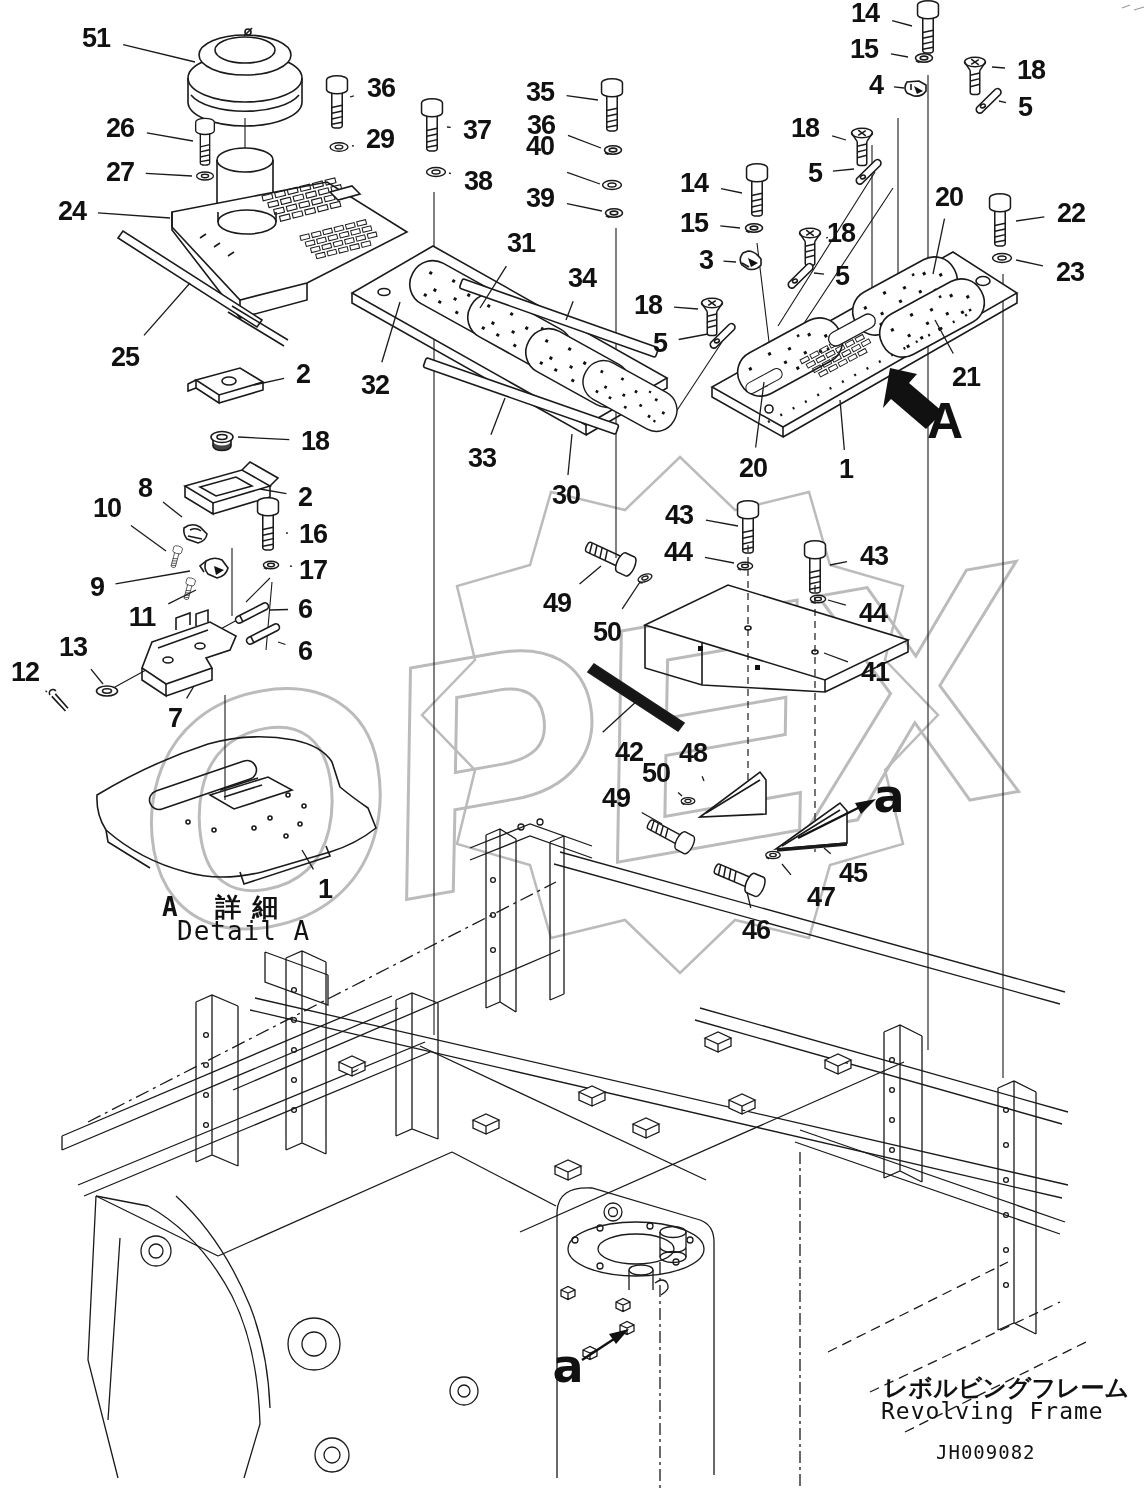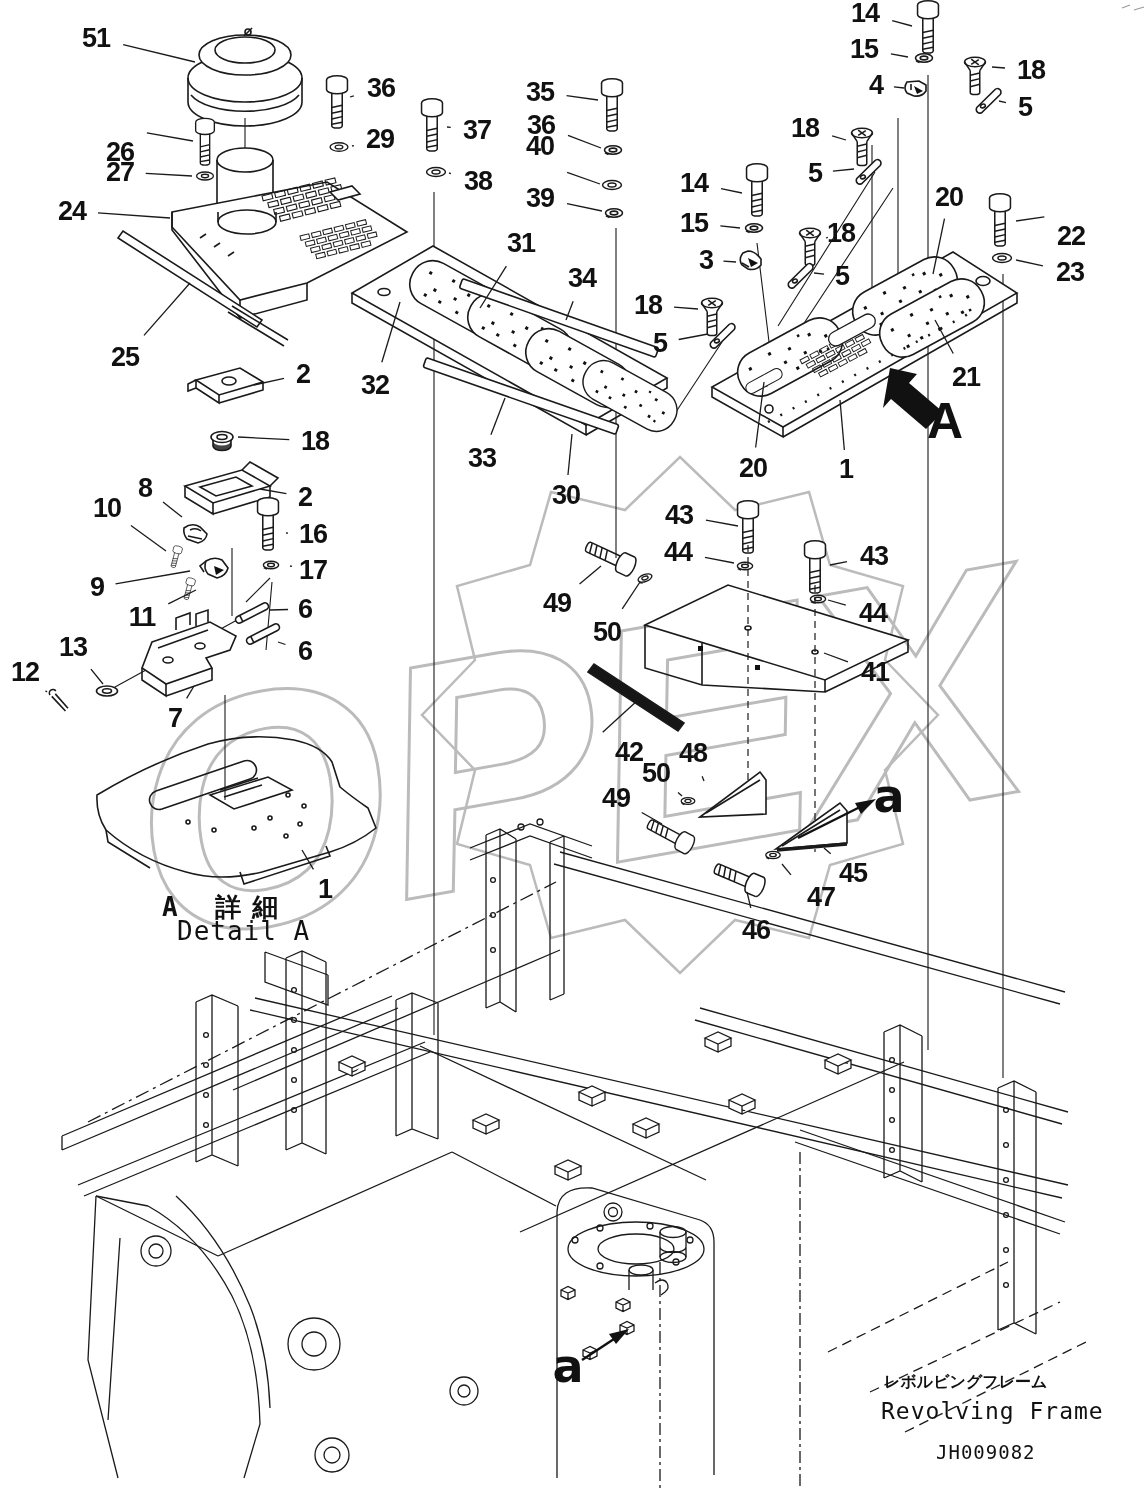--- a/index.html
+++ b/index.html
@@ -6,21 +6,21 @@
   .stage{position:relative;width:1148px;height:1490px;background:#fff;overflow:hidden;
          font-family:"Liberation Sans",sans-serif;}
   .stage svg{position:absolute;left:0;top:0;}
   .co{position:absolute;transform:translate(-50%,-50%);font:bold 27px "Liberation Sans",sans-serif;
       color:#111;letter-spacing:-1px;white-space:nowrap;}
   .view-lg{position:absolute;transform:translate(-50%,-50%);font:bold 50px "Liberation Sans",sans-serif;color:#111;}
   .view-md{position:absolute;transform:translate(-50%,-50%);font:bold 46px "DejaVu Sans",sans-serif;color:#111;}
   .cap{position:absolute;color:#111;font-family:"DejaVu Sans Mono",monospace;white-space:nowrap;}
   .cap-detail-jp{left:162px;top:890px;font-size:26px;font-weight:bold;letter-spacing:11px;}
   .cap-detail-en{left:177px;top:916px;font-size:26px;letter-spacing:1px;}
-  .cap-frame-jp{left:884px;top:1372px;font-size:16px;font-weight:bold;letter-spacing:0px;}
+  .cap-frame-jp{left:884px;top:1372px;font-size:24px;font-weight:bold;letter-spacing:0px;}
   .cap-frame-en{left:881px;top:1398px;font-size:23px;letter-spacing:1px;}
   .cap-dwgno{left:936px;top:1441px;font-size:19px;letter-spacing:1px;}
 </style>
 </head>
 <body>
 
 <div class="stage">
 
 <svg width="1148" height="1490" viewBox="0 0 1148 1490">
   <defs>
@@ -436,21 +436,21 @@
         <line x1="678.0328818036537" y1="792.4906262109245" x2="682" y2="796"></line>
         <line x1="641.7105423843552" y1="812.5320456955052" x2="662" y2="824"></line>
         <line x1="830.6888888055121" y1="853.7662834530277" x2="824" y2="848"></line>
         <line x1="790.9270193024955" y1="874.9108013697168" x2="782" y2="864"></line>
         <line x1="750.776141831969" y1="907.9437099572021" x2="747" y2="892"></line>
       </g>
 </svg>
 
 <div id="callout-layer">
       <div class="co" style="left: 96px; top: 38px;">51</div>
-      <div class="co" style="left: 120px; top: 128px; margin-top: 24px;">26</div>
+      <div class="co" style="left: 120px; top: 128px;">26</div>
       <div class="co" style="left: 120px; top: 172px;">27</div>
       <div class="co" style="left: 72px; top: 211px;">24</div>
       <div class="co" style="left: 125px; top: 357px;">25</div>
       <div class="co" style="left: 381px; top: 88px;">36</div>
       <div class="co" style="left: 380px; top: 139px;">29</div>
       <div class="co" style="left: 477px; top: 130px;">37</div>
       <div class="co" style="left: 478px; top: 181px;">38</div>
       <div class="co" style="left: 540px; top: 92px;">35</div>
       <div class="co" style="left: 541px; top: 125px;">36</div>
       <div class="co" style="left: 540px; top: 146px;">40</div>
@@ -466,21 +466,21 @@
       <div class="co" style="left: 1031px; top: 70px;">18</div>
       <div class="co" style="left: 1025px; top: 107px;">5</div>
       <div class="co" style="left: 805px; top: 128px;">18</div>
       <div class="co" style="left: 815px; top: 173px;">5</div>
       <div class="co" style="left: 694px; top: 183px;">14</div>
       <div class="co" style="left: 694px; top: 223px;">15</div>
       <div class="co" style="left: 706px; top: 260px;">3</div>
       <div class="co" style="left: 841px; top: 233px;">18</div>
       <div class="co" style="left: 842px; top: 276px;">5</div>
       <div class="co" style="left: 949px; top: 197px;">20</div>
-      <div class="co" style="left: 1071px; top: 213px; margin-top: 23px;">22</div>
+      <div class="co" style="left: 1071px; top: 213px;">22</div>
       <div class="co" style="left: 1070px; top: 272px;">23</div>
       <div class="co" style="left: 648px; top: 305px;">18</div>
       <div class="co" style="left: 660px; top: 343px;">5</div>
       <div class="co" style="left: 966px; top: 377px;">21</div>
       <div class="co" style="left: 753px; top: 468px;">20</div>
       <div class="co" style="left: 846px; top: 469px;">1</div>
       <div class="co" style="left: 303px; top: 374px;">2</div>
       <div class="co" style="left: 315px; top: 441px;">18</div>
       <div class="co" style="left: 305px; top: 497px;">2</div>
       <div class="co" style="left: 145px; top: 488px;">8</div>

